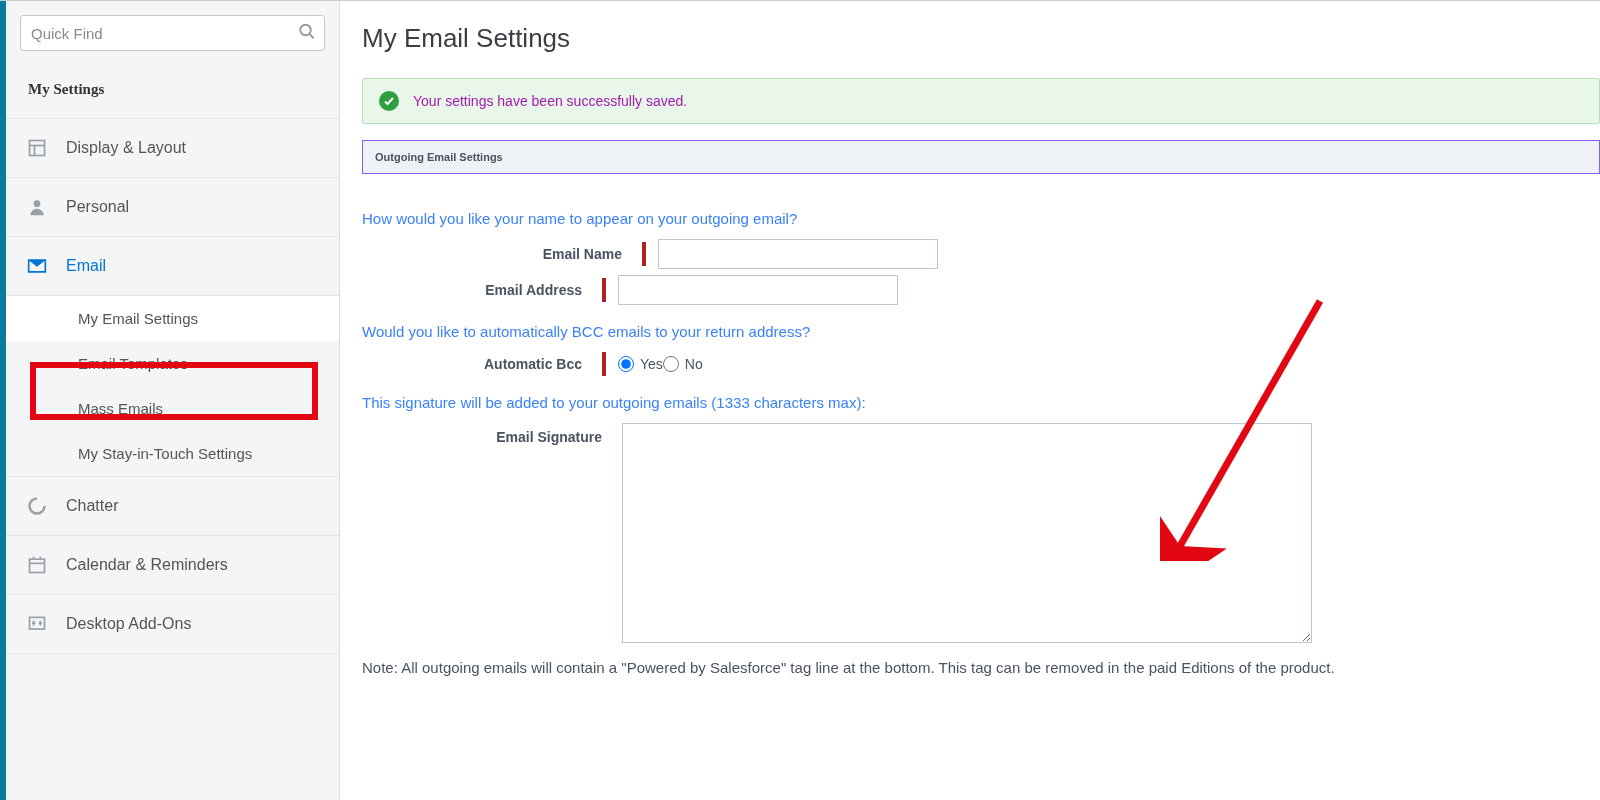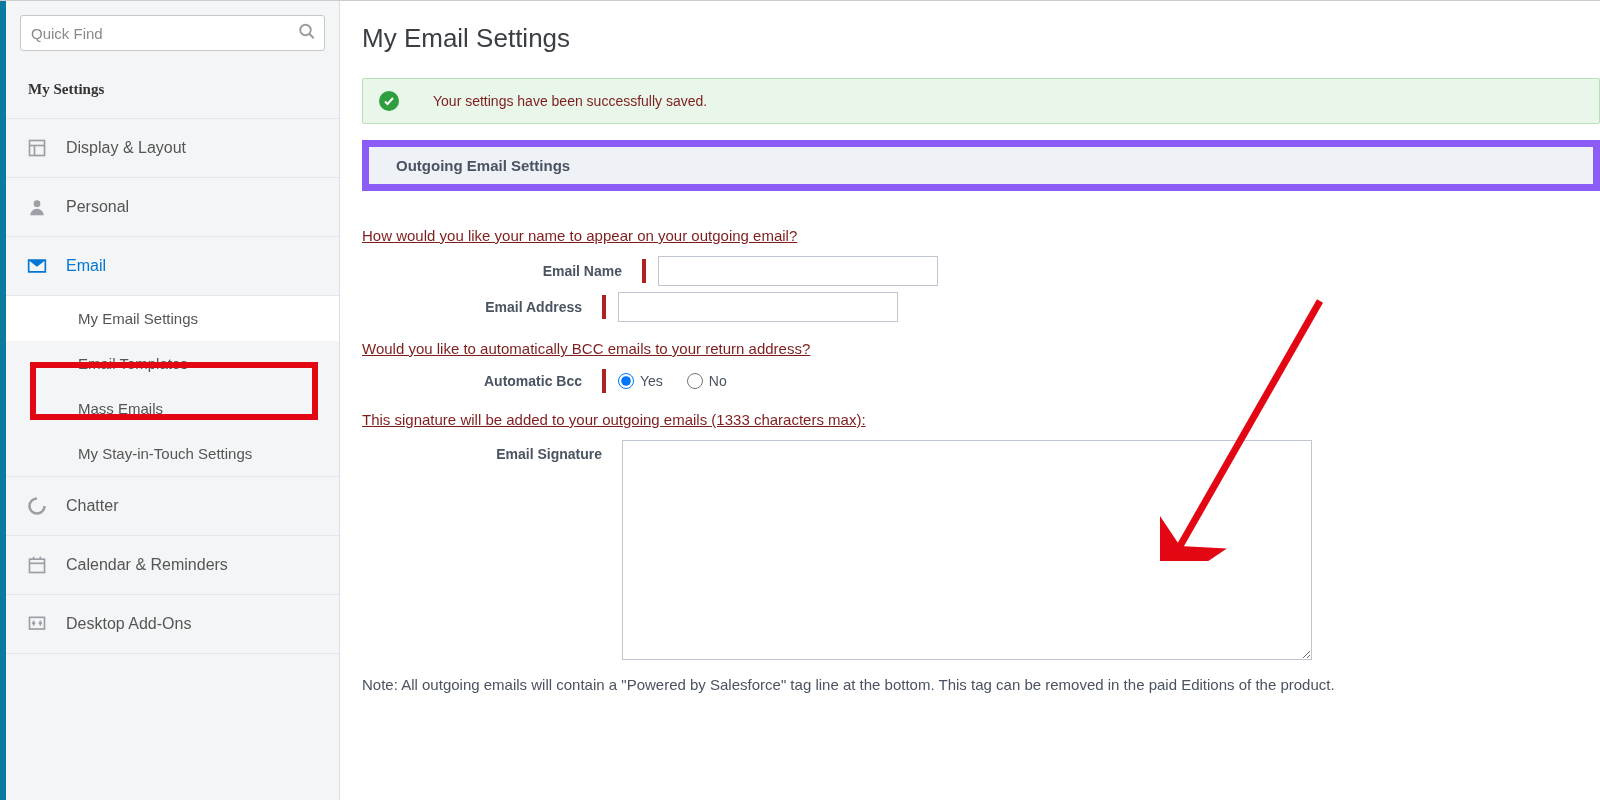--- a/index.html
+++ b/index.html
@@ -16,32 +16,32 @@
 .nav-item { display: flex; align-items: center; padding: 18px 20px 18px 20px; border-bottom: 1px solid #e2e5ea; color: #555; cursor: pointer; font-size: 16px; }
 .nav-item .nav-icon { width: 22px; height: 22px; margin-right: 18px; color: #9aa0a6; display: inline-flex; align-items: center; justify-content: center; flex-shrink: 0; }
 .nav-item.active { color: #0176d3; }
 .nav-item.active .nav-icon { color: #0176d3; }
 .sub-nav { list-style: none; background: #f4f5f6; }
 .sub-item { padding: 14px 20px 14px 72px; color: #555; font-size: 15px; cursor: pointer; }
 .sub-item.selected { background: #fff; }
 .highlight-box { position: absolute; border: 6px solid #e30613; pointer-events: none; }
 .main { flex: 1; padding: 12px 0 0 22px; position: relative; overflow: hidden; }
 .page-title { font-size: 26px; color: #3a3f44; font-weight: 400; padding: 10px 0 24px 0; }
-.success-banner { background: #e9f6ea; border: 1px solid #b7dfb9; border-radius: 2px; padding: 12px 16px; display: flex; align-items: center; color: #7f1d1d; margin-bottom: 16px; margin-right: 0; gap: 20px; }
+.success-banner { background: #e9f6ea; border: 1px solid #b7dfb9; border-radius: 2px; padding: 12px 16px; display: flex; align-items: center; color: #a21caf; margin-bottom: 16px; margin-right: 0; }
 .check-icon { width: 20px; height: 20px; background: #2e9e3f; border-radius: 50%; display: inline-flex; align-items: center; justify-content: center; color: #fff; margin-right: 14px; flex-shrink: 0; }
-.section-header { background: #eef1f6; border: 7px solid #8b5cf6; padding: 10px 27px; font-size: 15px; font-weight: bold; color: #4a5361; margin-right: 0; }
+.section-header { background: #eef1f6; border: 1px solid #8b5cf6; padding: 10px 12px; font-size: 11px; font-weight: bold; color: #4a5361; margin-right: 0; }
 .form { padding: 18px 0 0 0; }
-.prompt { color: #7f1d1d; font-size: 15px; margin: 18px 0 12px 0; text-decoration: underline; }
+.prompt { color: #3b82f6; font-size: 15px; margin: 18px 0 12px 0; }
 .form-row { display: flex; align-items: center; margin-bottom: 6px; }
 .form-label { width: 280px; text-align: right; font-weight: bold; color: #4a5361; font-size: 14px; padding-right: 20px; }
 .form-label.top { align-self: flex-start; padding-top: 6px; }
 .req-bar { width: 4px; height: 24px; background: #b22222; margin-right: 12px; }
 .text-input { height: 30px; border: 1px solid #bfc6cf; padding: 3px 6px; font-size: 14px; }
 .ta { border: 1px solid #bfc6cf; padding: 6px; font-size: 14px; resize: both; }
-.radio-group { display: flex; align-items: flex-end; gap: 24px; }
+.radio-group { display: flex; align-items: flex-end; gap: 0; }
 .radio-opt { display: flex; align-items: center; gap: 6px; color: #4a5361; }
 .radio-opt input { width: 16px; height: 16px; }
 .note { color: #4a5361; font-size: 15px; margin-top: 16px; }
 .arrow-svg { position: absolute; pointer-events: none; }
 </style>
 </head>
 <body>
 
 <div class="app">
   <aside class="sidebar">

